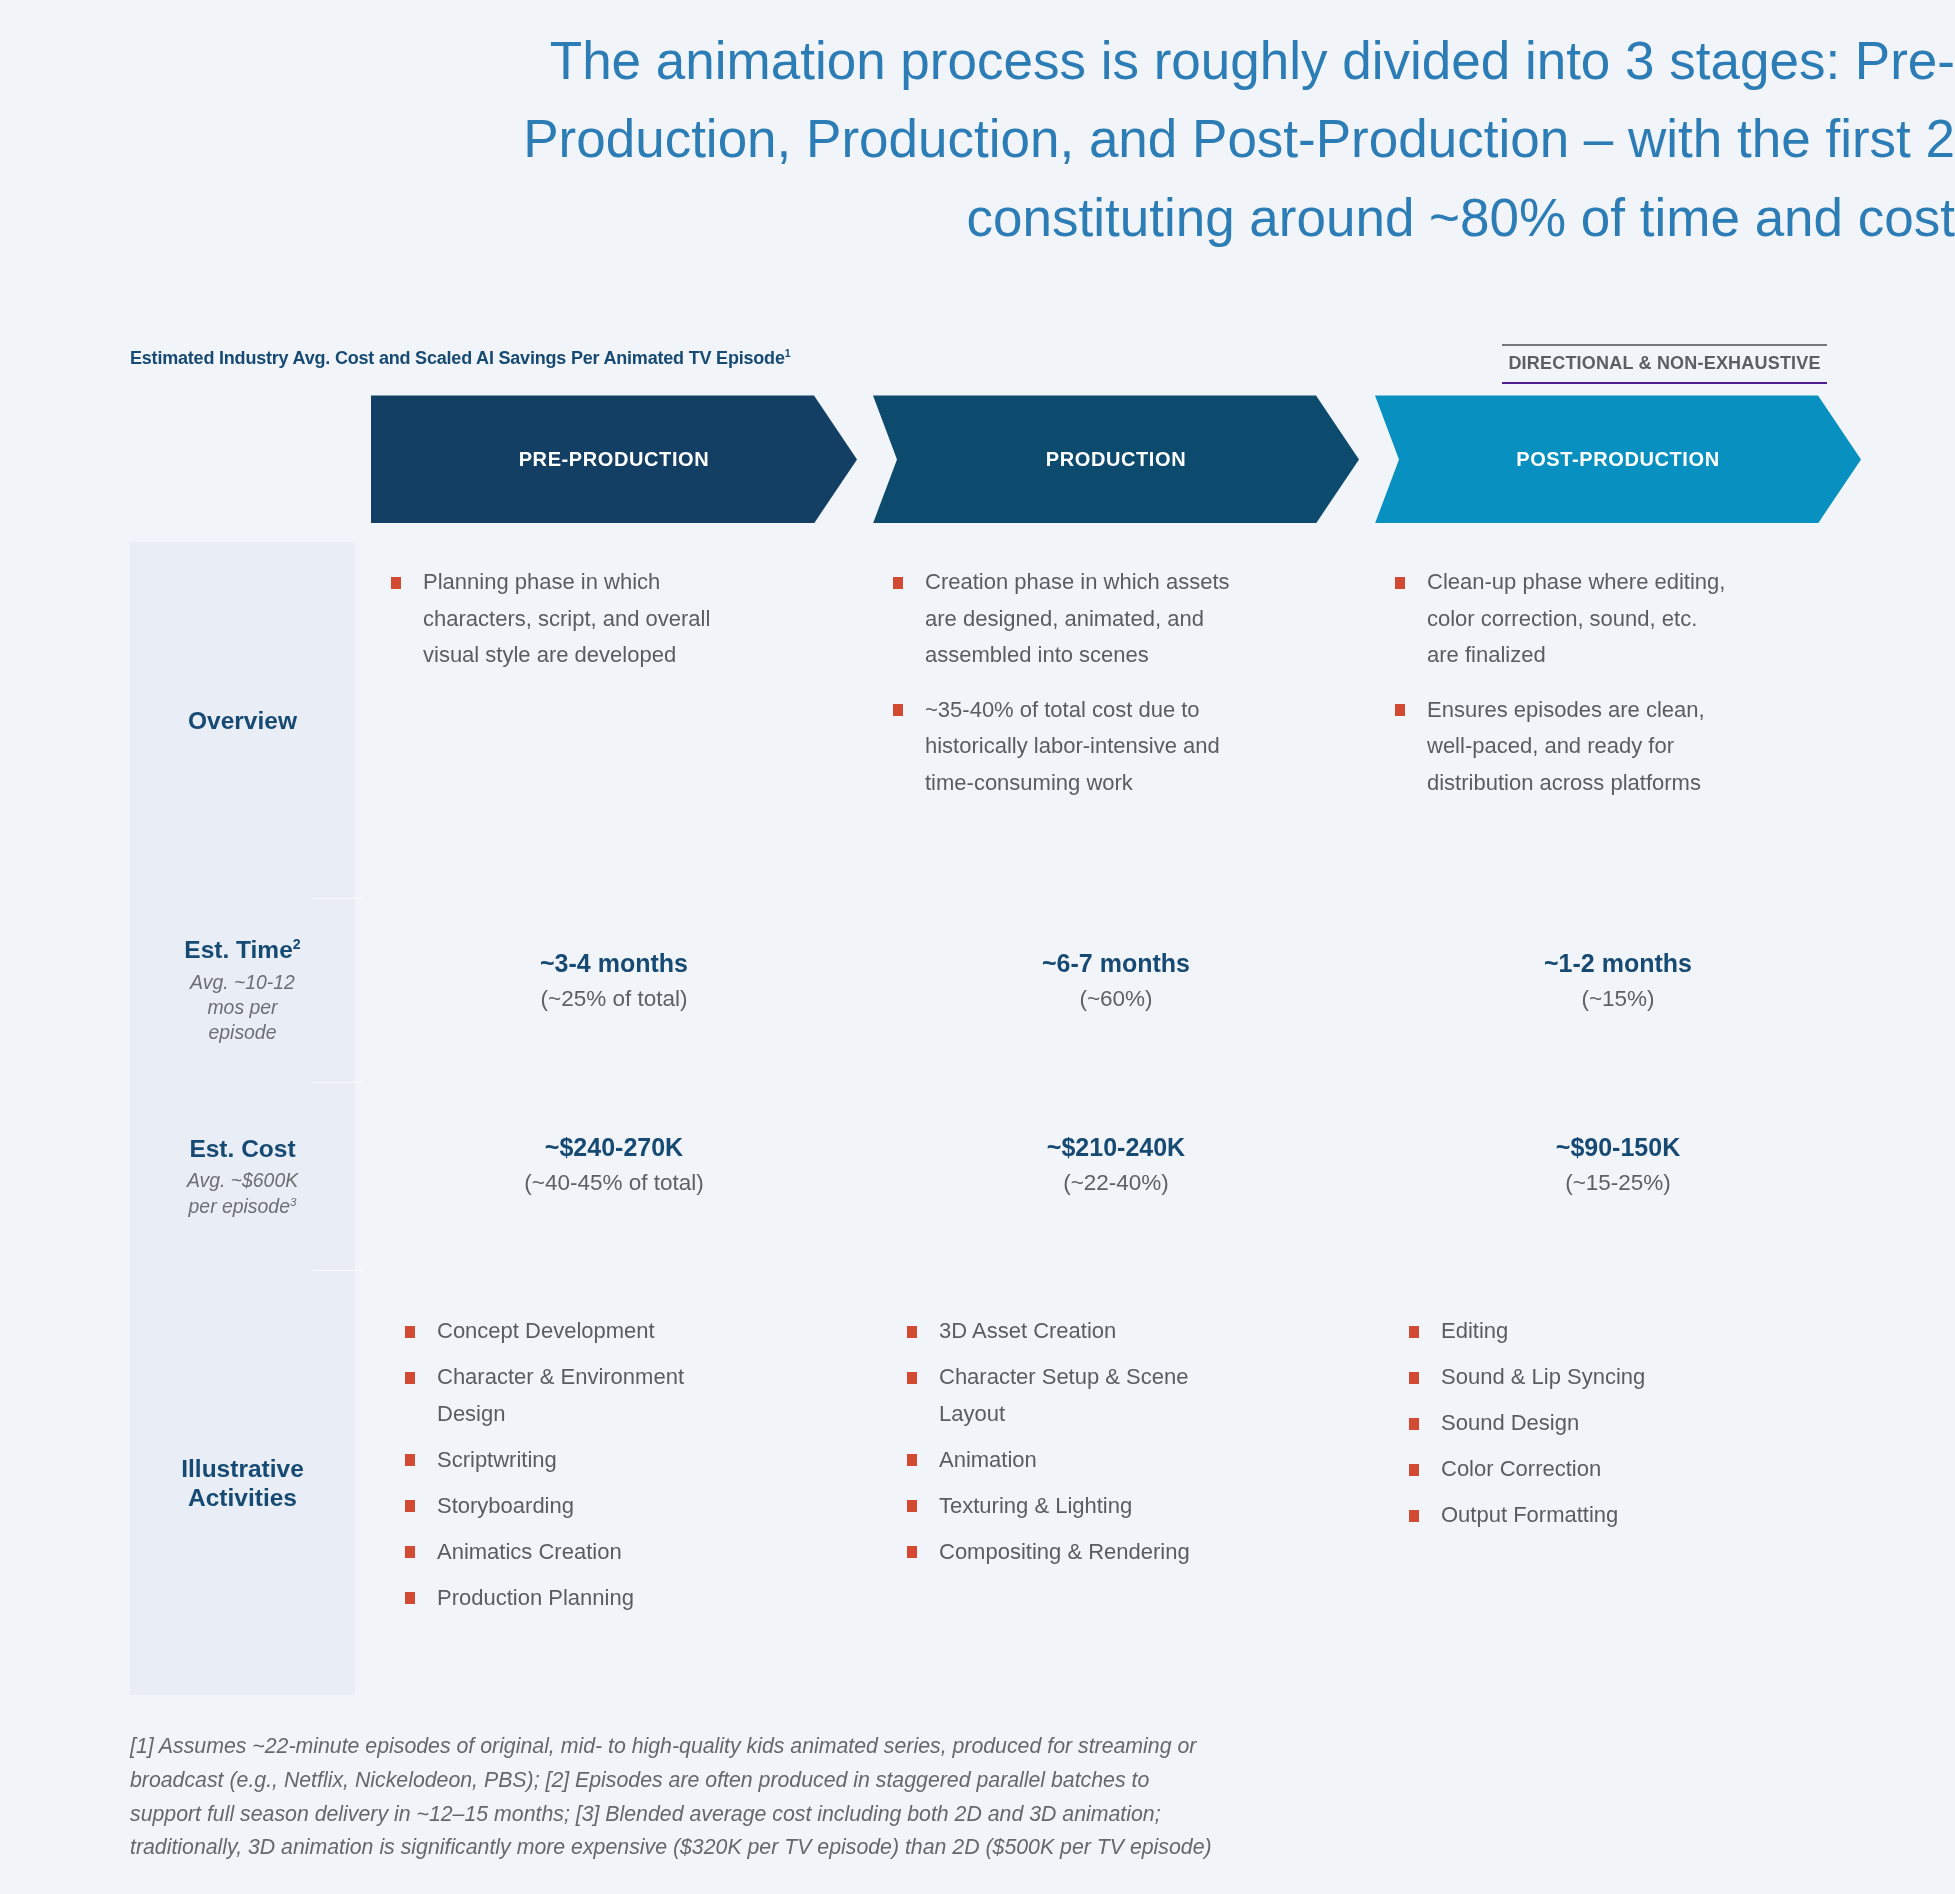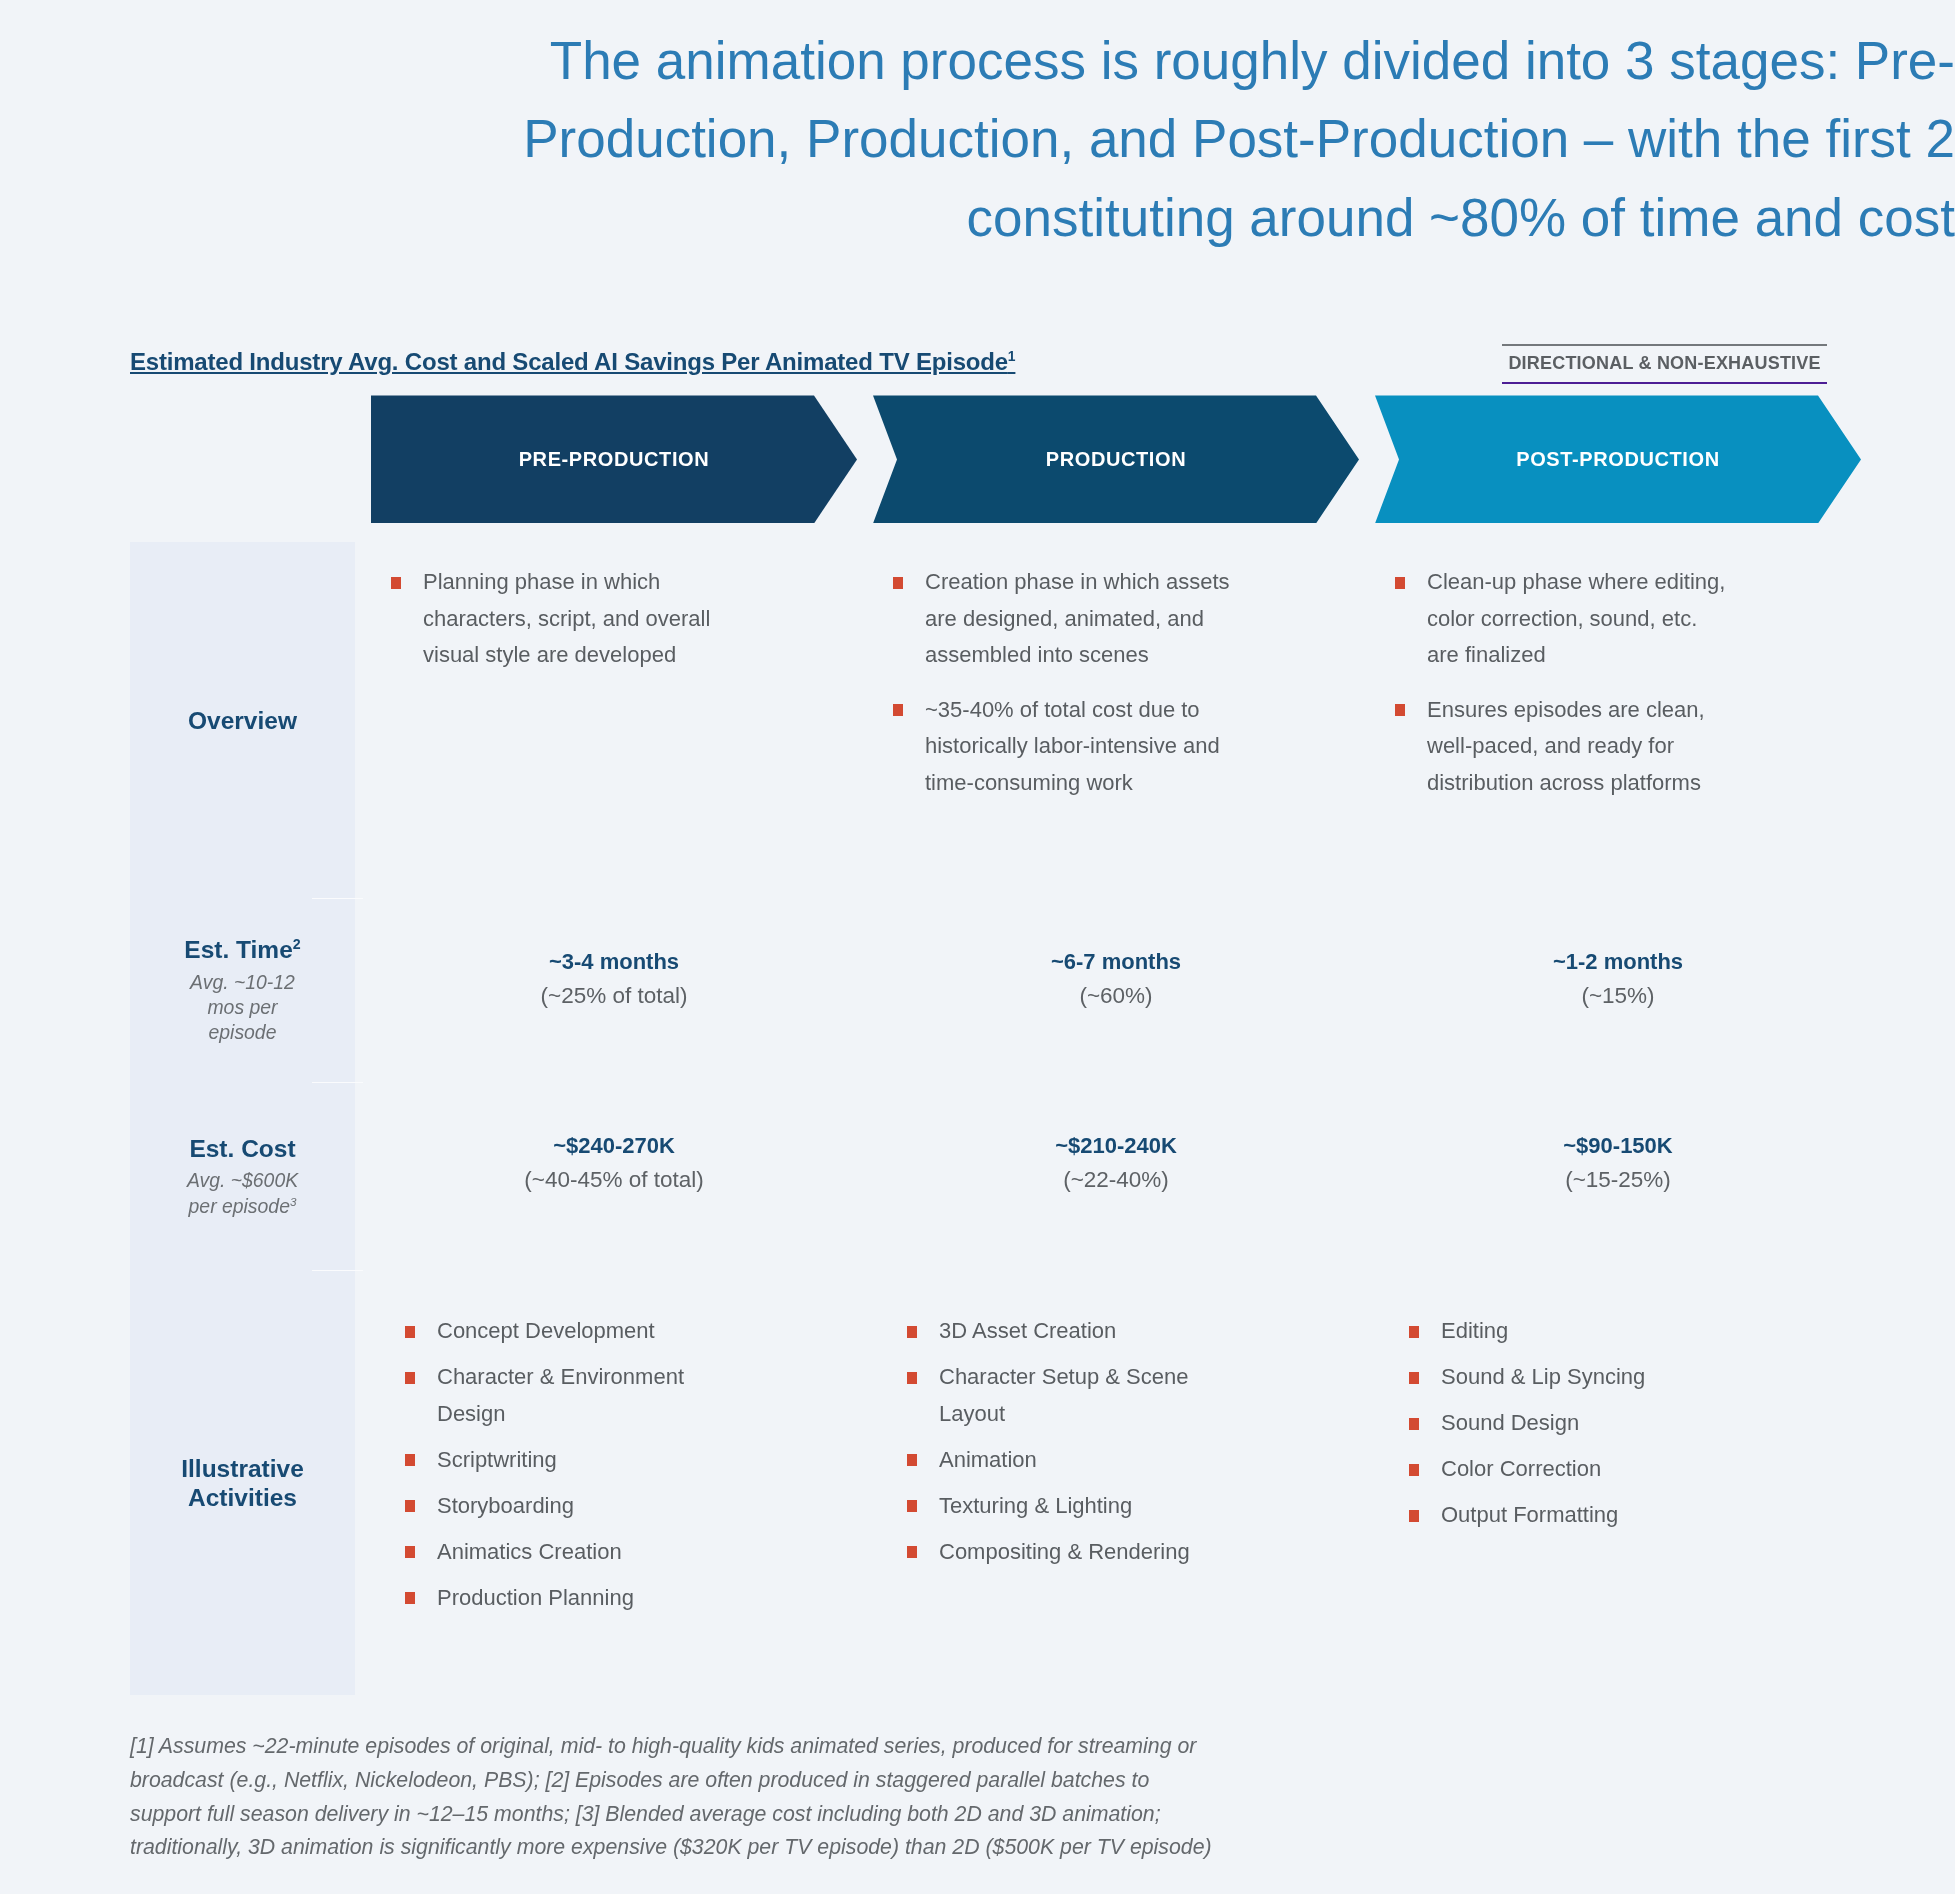--- a/index.html
+++ b/index.html
@@ -24,25 +24,24 @@
   }
 
   
   .subhead{
     display:flex;
     justify-content:space-between;
     align-items:flex-start;
     margin:91px 128px 0 130px;
   }
   .subtitle{
-    font-size:24px;
+    font-size:18px;
     font-weight:bold;
     color:#174a73;
     letter-spacing:-0.2px;
-    text-decoration:underline;
   }
   .subtitle sup{font-size:0.58em;}
   .tag{
     border-top:2px solid #74787c;
     border-bottom:2px solid #4c1d95;
     padding:7.1px 6.3px 8px 6.3px;
     font-size:18px;
     font-weight:bold;
     color:#5b5f63;
     letter-spacing:0.2px;
@@ -143,21 +142,21 @@
     height:12.2px;
     background:#d34a32;
     display:block;
   }
   .center-cell{
     box-sizing:border-box;
     text-align:center;
     padding-top:51px;
   }
   .value-main{
-    font-size:22px;
+    font-size:25px;
     font-weight:bold;
     color:#174a73;
   }
   .value-sub{
     font-size:22.5px;
     color:#5d6165;
     margin-top:8px;
   }
 
   

